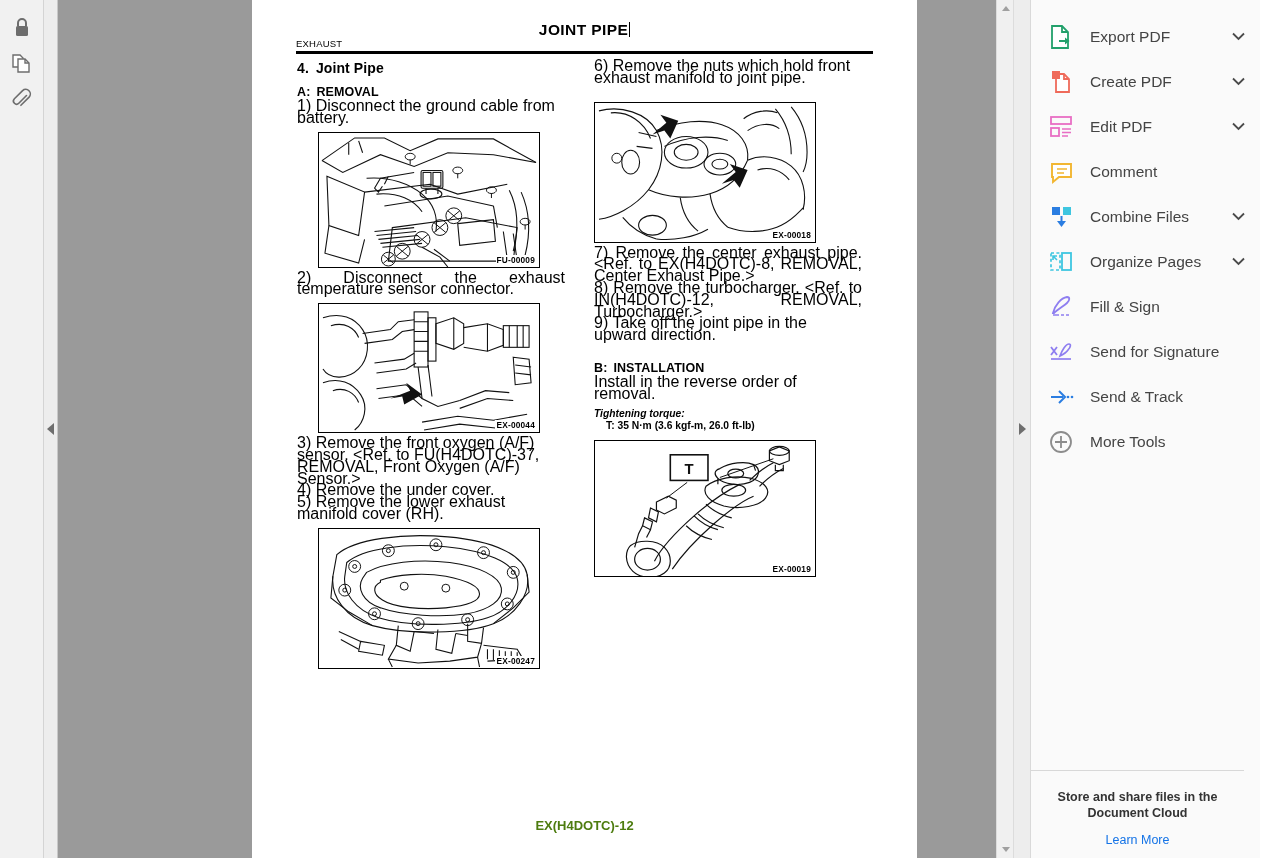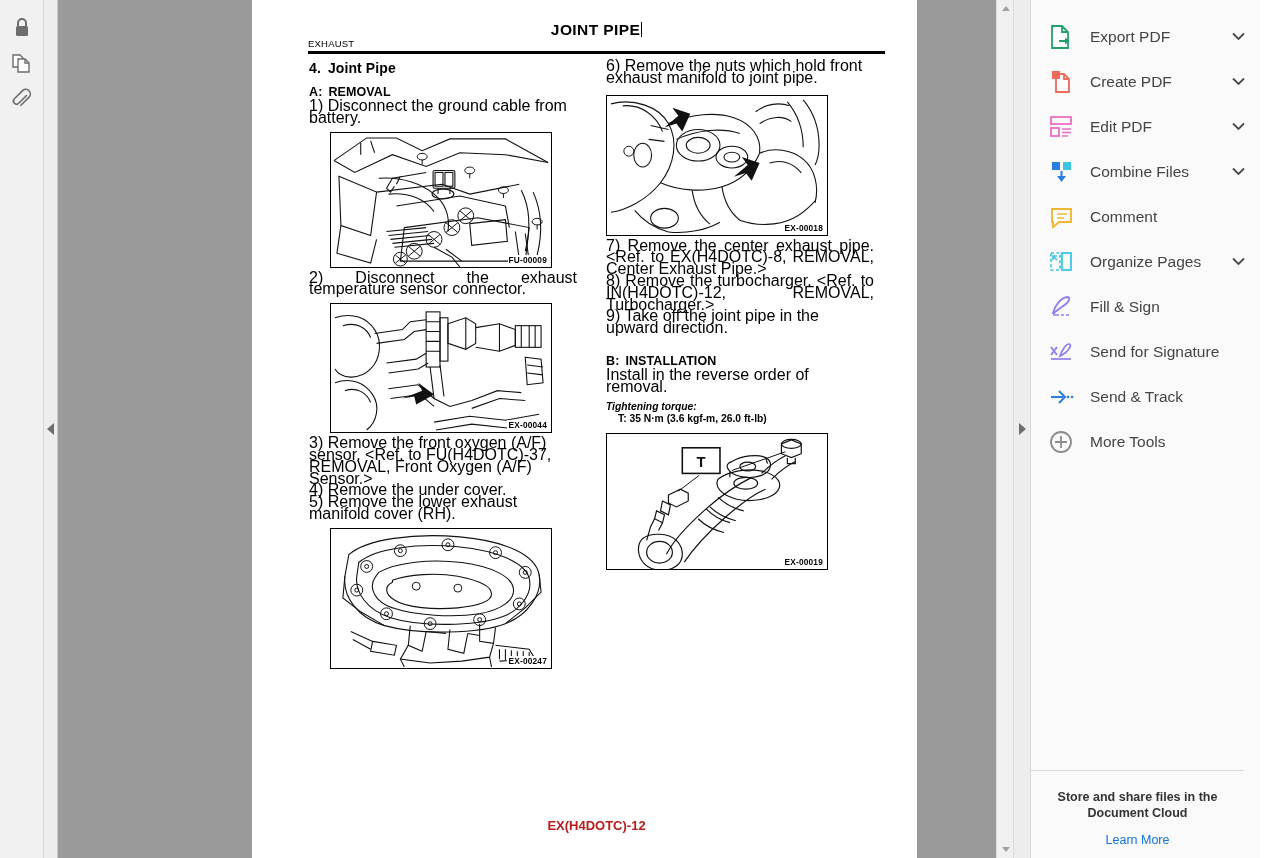--- a/index.html
+++ b/index.html
@@ -70,21 +70,21 @@
     position: absolute; left: 14px; top: 0; right: 34px; bottom: 0;
     background: #9a9a9a; overflow: hidden;
   }
   .page {
     position: absolute; left: 194px; top: 0;
     width: 665px; height: 858px;
     background: #ffffff;
   }
 
   
-  .pg-inner { position: absolute; left: 12px; top: 0; width: 753px; height: 858px; }
+  .pg-inner { position: absolute; left: 0; top: 0; width: 753px; height: 858px; }
   .hdr-title {
     position: absolute; left: 0; top: 21px; width: 665px;
     text-align: center; font-size: 15.5px; font-weight: bold;
     letter-spacing: .4px; color: #000;
   }
   .caret {
     display: inline-block; width: 1px; height: 15px;
     background: #000; vertical-align: -2px; margin-left: 1px;
   }
   .hdr-sub {
@@ -126,21 +126,21 @@
   .fig svg { display: block; width: 100%; height: 100%; }
   .fig-id {
     position: absolute; right: 3px; bottom: 2px;
     font-size: 8.3px; font-weight: bold; color: #000; background: #fff;
     padding: 0 1px; letter-spacing: .2px;
   }
   .fig-r { margin-left: 0; width: 222px; }
 
   .pg-footer {
     position: absolute; left: 0; top: 818px; width: 665px;
-    text-align: center; font-size: 13px; font-weight: bold; color: #b91c1c;
+    text-align: center; font-size: 13px; font-weight: bold; color: #4d7c0f;
   }
 
   
   .tools {
     width: 230px; height: 858px; background: #fafafa;
     border-left: 1px solid #d9d9d9; flex: none;
     display: flex; flex-direction: column;
     padding-top: 14px; position: relative;
   }
   .tool-row {
@@ -366,21 +366,21 @@
               </svg>
               <span class="fig-id">EX-00247</span>
             </div>
 
           </div>
 
           <div class="col col-r">
 
             <p class="p nj">6) Remove the nuts which hold front exhaust manifold to joint pipe.</p>
 
-            <div class="fig fig-r" style="height:141px;margin-top:11px">
+            <div class="fig fig-r" style="height:141px;margin-top:18px">
               <svg viewBox="0 0 222 141" preserveAspectRatio="none">
                 <g fill="none" stroke="#111" stroke-width="1.1">
                   <path d="M4 8 C26 2 52 10 62 28 C72 46 68 70 54 88 C40 106 18 116 4 118"></path>
                   <path d="M16 10 C34 8 50 20 56 36"></path>
                   <path d="M62 28 C84 18 110 16 128 22 C146 28 156 42 154 58"></path>
                   <path d="M70 44 C92 34 116 32 134 38"></path>
                   <path d="M54 88 C72 96 96 98 116 92 C136 86 148 72 154 58"></path>
                   <path d="M116 92 C118 106 124 118 134 126"></path>
                   <path d="M86 96 C88 110 94 122 104 130"></path>
                   <path d="M154 58 C168 52 186 54 198 64 C210 74 214 92 210 108"></path>
@@ -534,43 +534,43 @@
       <span class="tool-chev">
         <svg width="13" height="9" viewBox="0 0 13 9">
             <path d="M1 1.5 6.5 7 12 1.5" fill="none" stroke="#4a4a4a" stroke-width="1.8"></path>
           </svg>
       </span>
     </div>
 
     <div class="tool-row">
       <span class="tool-ico">
         <svg width="25" height="26" viewBox="0 0 25 26">
+          <path d="M3 5h19v13H10l-6 5v-5H3z" fill="#fff" stroke="#f2b632" stroke-width="1.9"></path>
+          <path d="M8 10h10M8 14h7" stroke="#f2b632" stroke-width="1.6"></path>
+        </svg>
+      </span>
+      <span class="tool-label">Comment</span>
+      <span class="tool-chev"></span>
+    </div>
+
+    <div class="tool-row">
+      <span class="tool-ico">
+        <svg width="25" height="26" viewBox="0 0 25 26">
           <path d="M3 3h8v8H3z" fill="#2a7de1"></path>
           <path d="M14 3h8v8h-8z" fill="#3ec6e0"></path>
           <path d="M12.5 12v7" stroke="#2a7de1" stroke-width="2"></path>
           <path d="M8 17h9l-4.5 6z" fill="#2a7de1"></path>
         </svg>
       </span>
       <span class="tool-label">Combine Files</span>
       <span class="tool-chev">
         <svg width="13" height="9" viewBox="0 0 13 9">
             <path d="M1 1.5 6.5 7 12 1.5" fill="none" stroke="#4a4a4a" stroke-width="1.8"></path>
           </svg>
       </span>
-    </div>
-
-    <div class="tool-row">
-      <span class="tool-ico">
-        <svg width="25" height="26" viewBox="0 0 25 26">
-          <path d="M3 5h19v13H10l-6 5v-5H3z" fill="#fff" stroke="#f2b632" stroke-width="1.9"></path>
-          <path d="M8 10h10M8 14h7" stroke="#f2b632" stroke-width="1.6"></path>
-        </svg>
-      </span>
-      <span class="tool-label">Comment</span>
-      <span class="tool-chev"></span>
     </div>
 
     <div class="tool-row">
       <span class="tool-ico">
         <svg width="25" height="26" viewBox="0 0 25 26">
           <rect x="2" y="4" width="9" height="17" fill="none" stroke="#3ec6e0" stroke-width="1.7" stroke-dasharray="3 2.4"></rect>
           <rect x="13" y="4" width="9" height="17" fill="none" stroke="#3ec6e0" stroke-width="1.8"></rect>
           <path d="M4 7 8 11 M4 11 L4 7 L8 7" stroke="#3ec6e0" stroke-width="1.6" fill="none"></path>
         </svg>
       </span>

